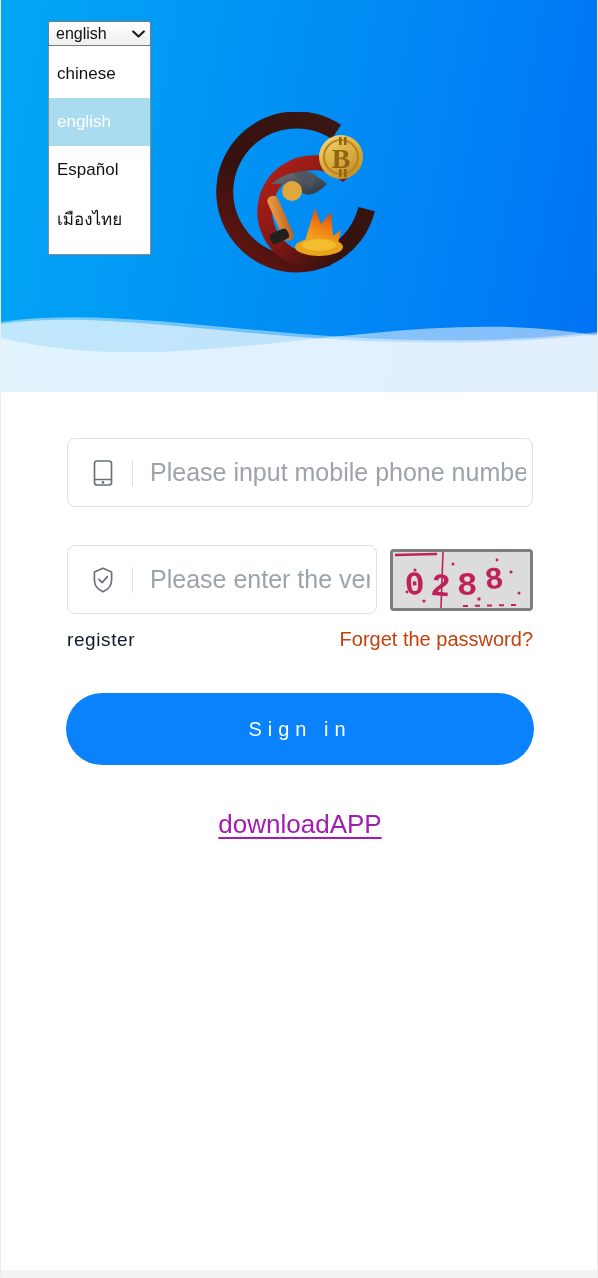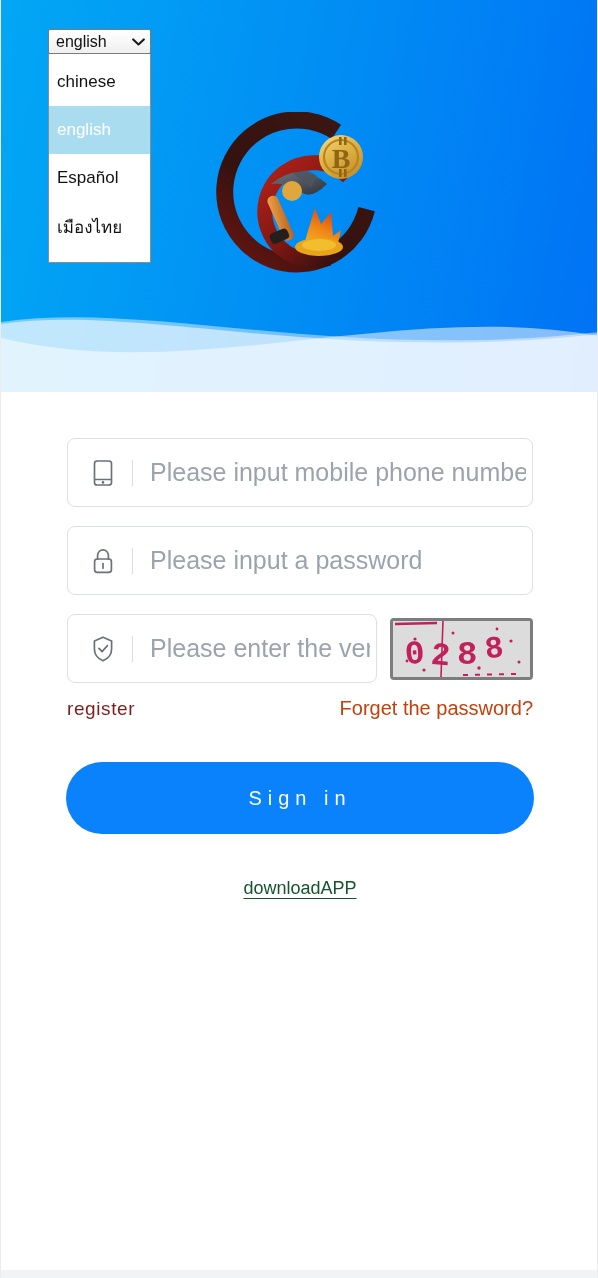--- a/index.html
+++ b/index.html
@@ -47,21 +47,21 @@
     left: 0;
     width: 598px;
     text-align: center;
     pointer-events: none;
   }
   .logo-svg { display: inline-block; }
 
   
   .lang-box {
     position: absolute;
-    top: 29px;
+    top: 21px;
     left: 47px;
     width: 94px;
     z-index: 40;
   }
   .lang-select {
     width: 103px;
     height: 25px;
     background: linear-gradient(#ffffff, #efefef);
     border: 1px solid #7a7a7a;
     border-radius: 2px;
@@ -170,21 +170,21 @@
 
   
   .links-row {
     margin: 14px 66px 0 66px;
     display: flex;
     align-items: center;
     justify-content: space-between;
   }
   .register-link {
     font-size: 19px;
-    color: #7f1d1d;
+    color: #0f172a;
     letter-spacing: .6px;
     cursor: pointer;
   }
   .forgot-link {
     font-size: 20px;
     color: #c2410c;
     cursor: pointer;
   }
 
   
@@ -198,22 +198,22 @@
     border: none;
     border-radius: 36px;
     font-family: "Liberation Sans", sans-serif;
     font-size: 20px;
     letter-spacing: 6px;
     cursor: pointer;
   }
 
   .download-wrap { margin-top: 44px; text-align: center; }
   .download-link {
-    font-size: 18px;
-    color: #14532d;
+    font-size: 26px;
+    color: #a21caf;
     text-decoration: underline;
     text-underline-offset: 4px;
     cursor: pointer;
   }
 
   
   .bottom-strip {
     position: absolute;
     left: 0; bottom: 0;
     width: 598px;
@@ -326,31 +326,20 @@
           <line x1="4.5" y1="21.5" x2="21.5" y2="21.5" stroke="#6b7178" stroke-width="1.4"></line>
           <circle cx="13" cy="24.4" r="1.3" fill="#6b7178"></circle>
         </svg>
         <span class="f-divider"></span>
         <input class="f-input" type="text" placeholder="Please input mobile phone number" style="">
       </div>
     </div>
 
     <div class="row-gap"></div>
 
-    <div class="field-row">
-      <div class="field">
-        <svg class="f-icon" viewBox="0 0 26 30">
-          <path d="M7.6 13 V9.3 a5.4 5.4 0 0 1 10.8 0 V13" fill="none" stroke="#6b7178" stroke-width="1.7" stroke-linecap="round"></path>
-          <rect x="4.6" y="13" width="16.8" height="13.4" rx="2.6" fill="none" stroke="#6b7178" stroke-width="1.7"></rect>
-          <line x1="13" y1="17.6" x2="13" y2="22.2" stroke="#6b7178" stroke-width="1.7" stroke-linecap="round"></line>
-        </svg>
-        <span class="f-divider"></span>
-        <input class="f-input" type="password" placeholder="Please input a password" style="">
-      </div>
-    </div>
 
     <div class="row-gap"></div>
 
     <div class="captcha-row">
       <div class="field">
         <svg class="f-icon" viewBox="0 0 26 30">
           <path d="M13 3.2 L21.6 7 V15 c0 6.4 -4.4 10 -8.6 11.8 C8.8 25 4.4 21.4 4.4 15 V7 Z" fill="none" stroke="#6b7178" stroke-width="1.7" stroke-linejoin="round"></path>
           <path d="M9 14.4 L12.1 17.6 L17.4 11.6" fill="none" stroke="#6b7178" stroke-width="1.7" stroke-linecap="round" stroke-linejoin="round"></path>
         </svg>
         <span class="f-divider"></span>

